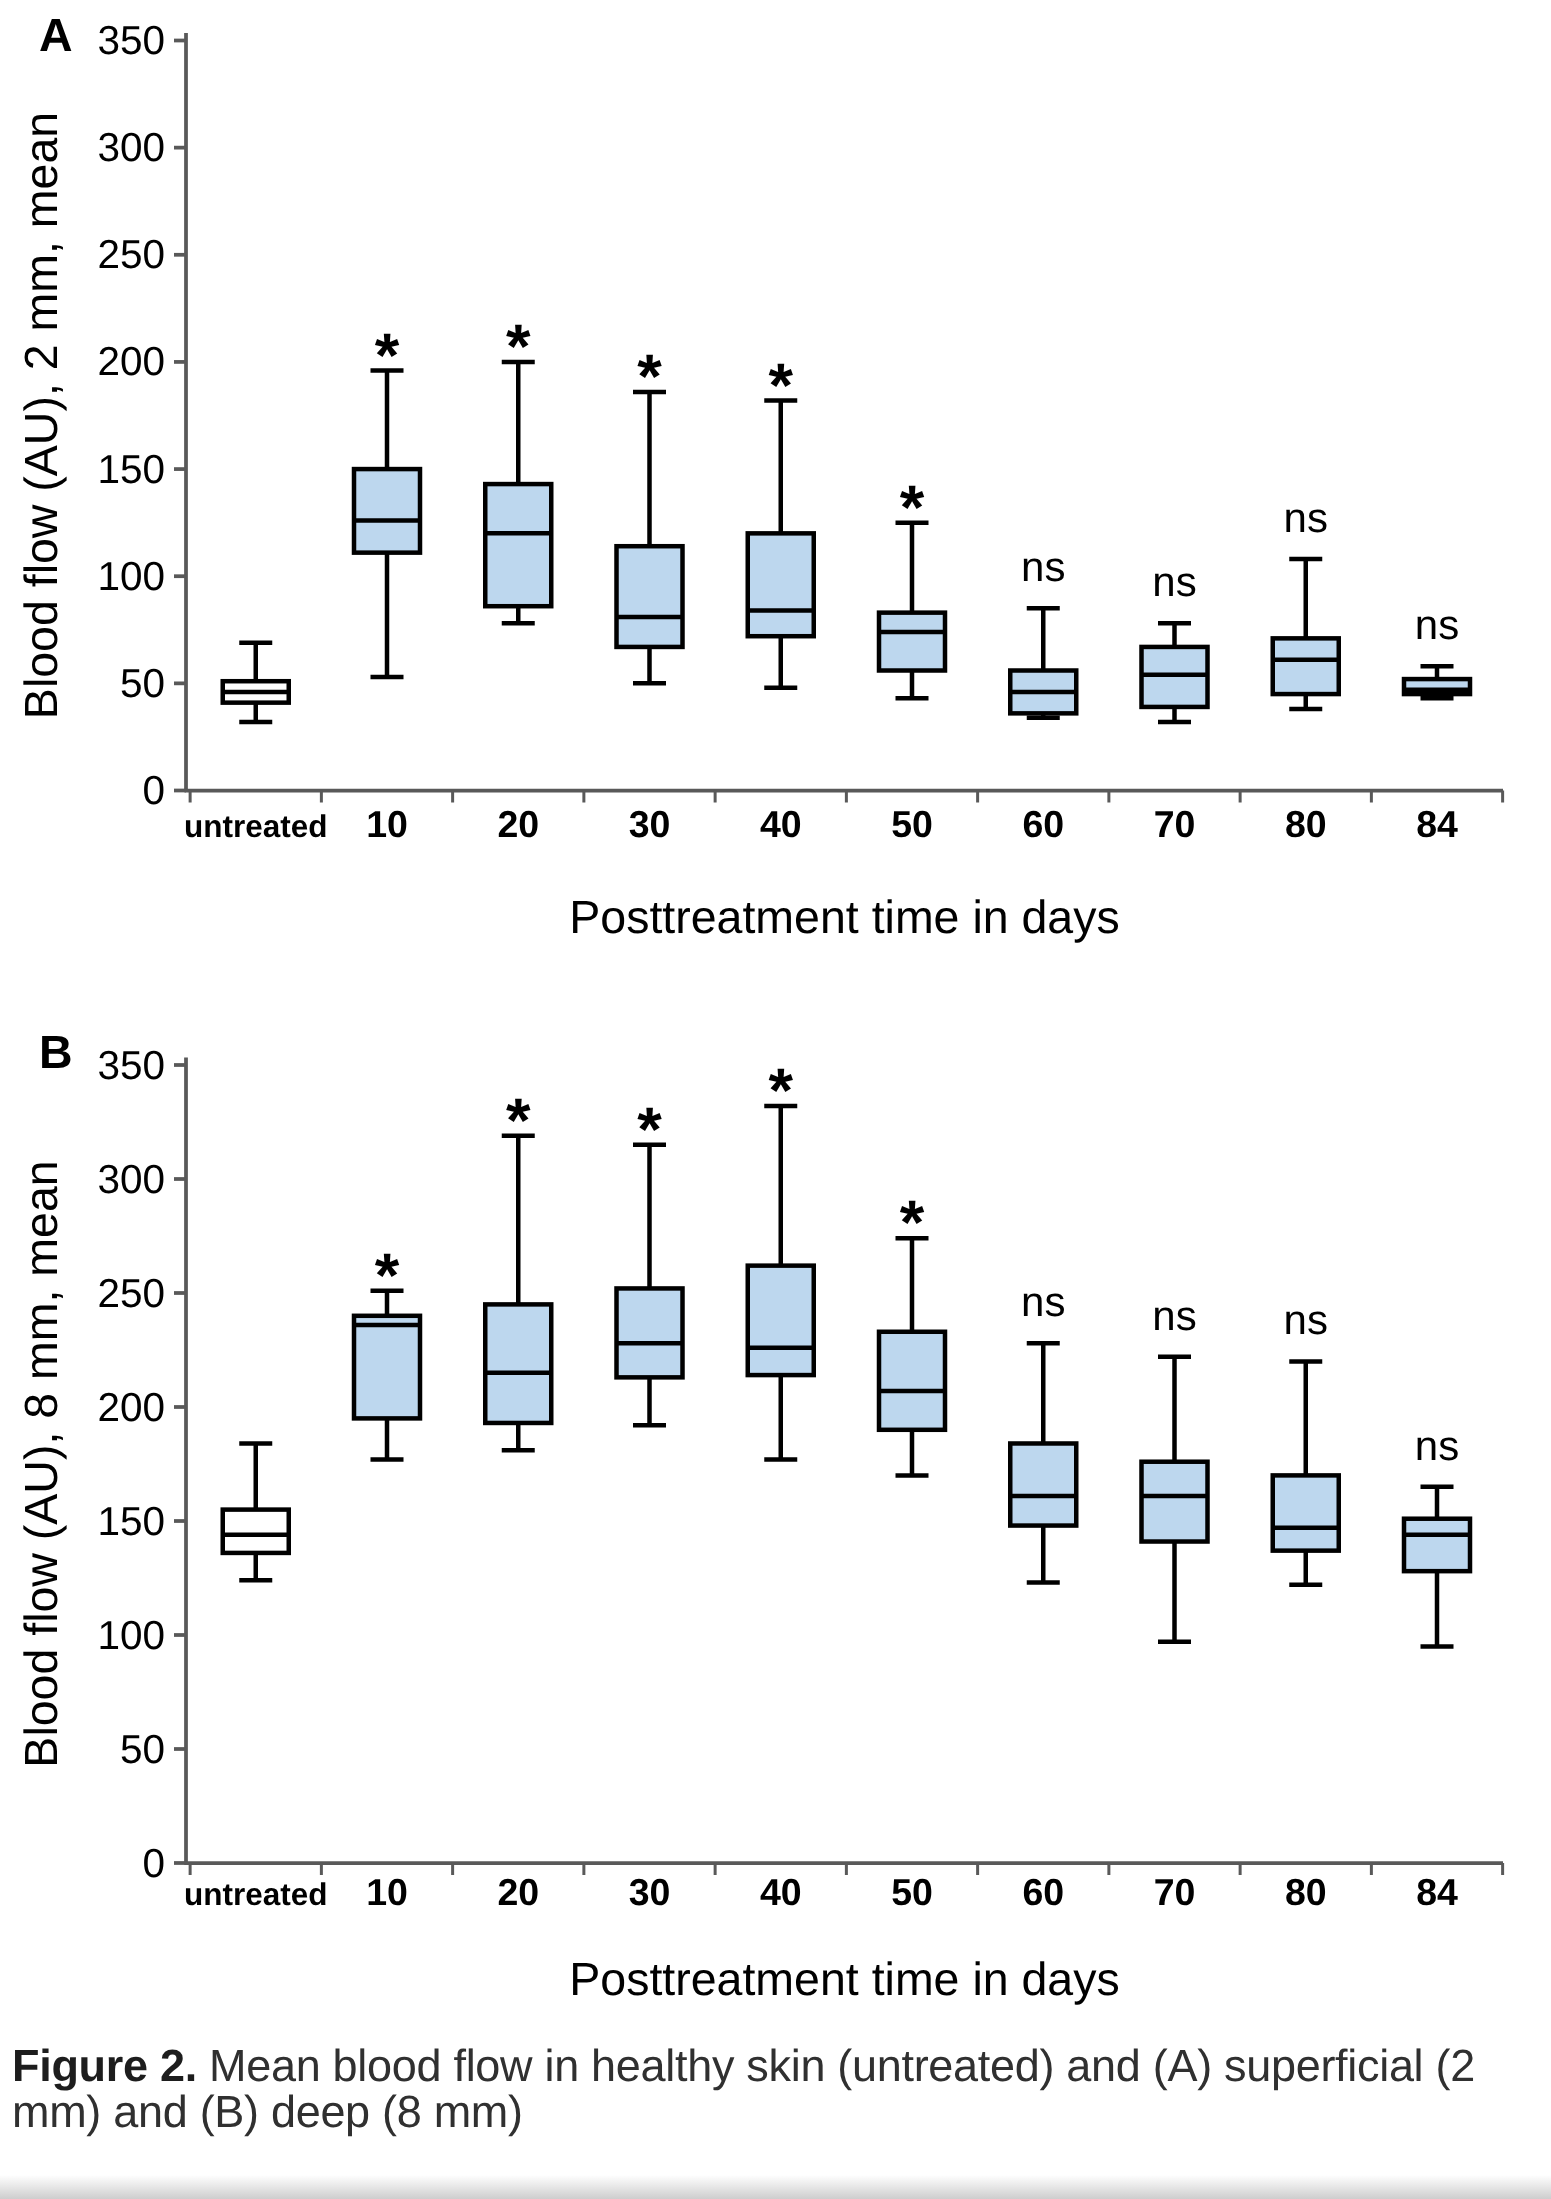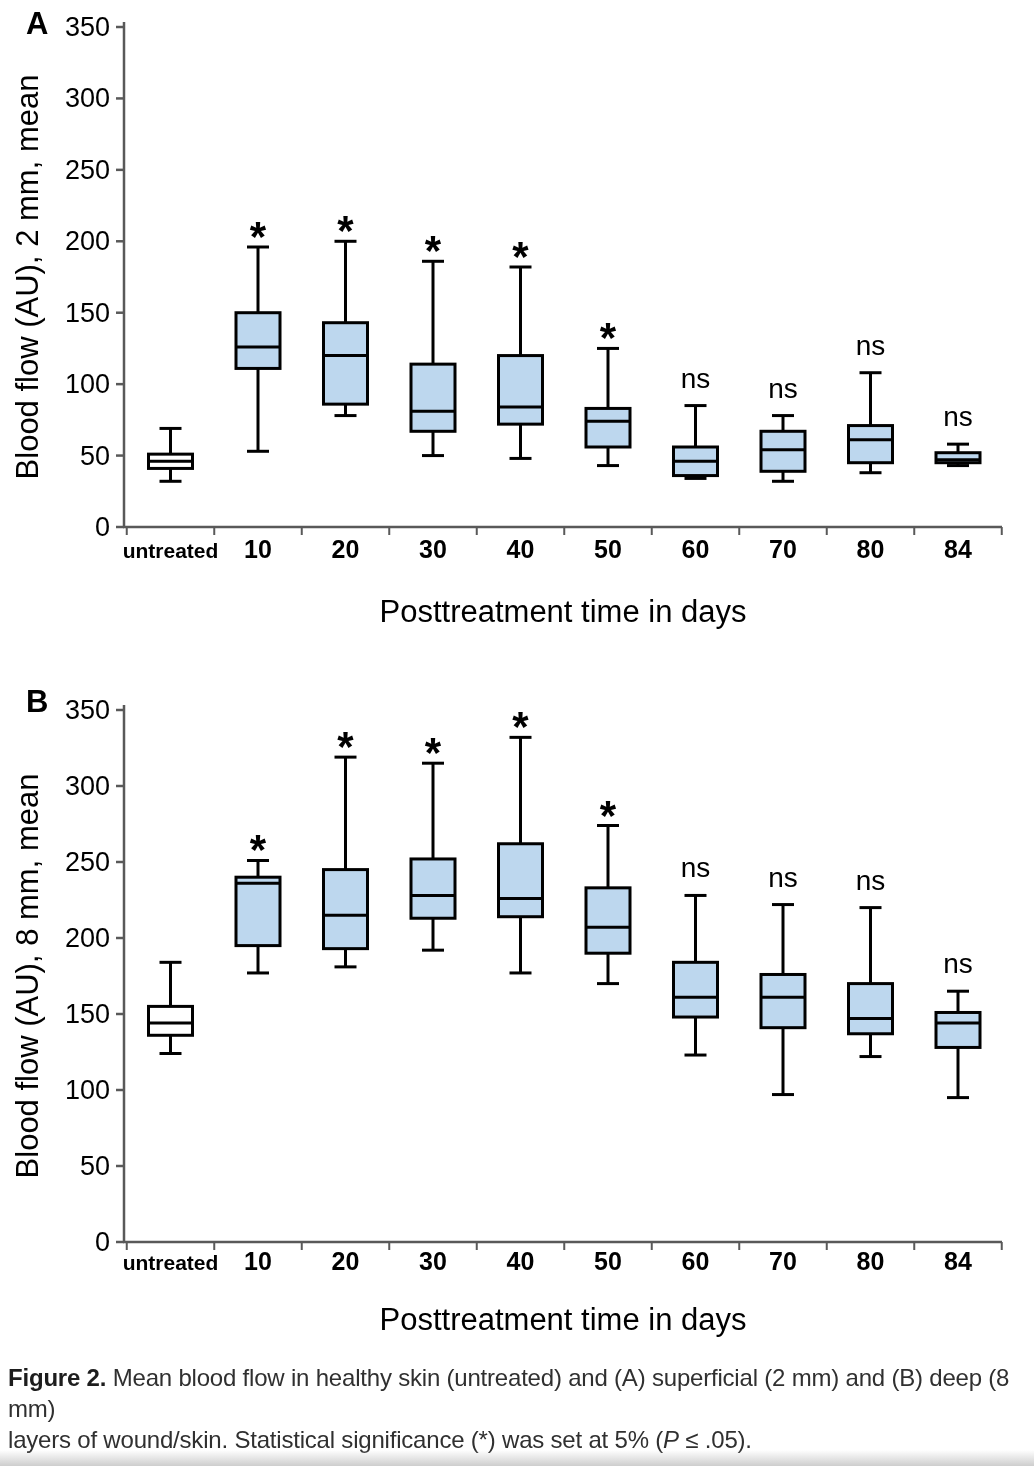--- a/index.html
+++ b/index.html
@@ -1,20 +1,20 @@
 <!DOCTYPE html>
 <html><head>
 <meta charset="utf-8">
 <style>
   html,body{margin:0;padding:0;background:#ffffff;}
   body{width:1034px;height:1466px;position:relative;overflow:hidden;
        font-family:"Liberation Sans", sans-serif;}
   svg{display:block;}
   svg text{font-family:"Liberation Sans", sans-serif;fill:#000000;}
-  .caption{padding:14px 22px 0 8px;font-size:24px;line-height:31px;color:#303030;
+  .caption{padding:14px 22px 0 8px;font-size:30px;line-height:31px;color:#303030;
            letter-spacing:-0.2px;}
   .caption .figlabel{font-weight:bold;color:#1d1d1d;}
   .caption em{font-style:italic;}
   .bottom-fade{position:absolute;left:0;right:0;bottom:0;height:16px;
                background:linear-gradient(to bottom, rgba(214,214,214,0) 0%, rgba(200,200,200,0.9) 100%);}
 </style>
 </head>
 <body>
 
 <svg id="panelA" width="1034" height="648" viewBox="0 0 1034 648">
@@ -220,16 +220,15 @@
     <rect x="936" y="364.48" width="44" height="34.95999999999998" fill="#BDD7EE" stroke="#000000" stroke-width="3"></rect>
     <line x1="936" y1="375.12" x2="980" y2="375.12" stroke="#000000" stroke-width="3"></line>
     <text x="958" y="325.20000000000005" text-anchor="middle" font-size="28">ns</text>
     <text x="26" y="64" font-size="31" font-weight="bold">B</text>
     <text x="38" y="328" text-anchor="middle" font-size="31" transform="rotate(-90 38 328)">Blood flow (AU), 8 mm, mean</text>
     <text x="563" y="682" text-anchor="middle" font-size="31">Posttreatment time in days</text>
   </svg>
 
 <div class="caption">
   <div><span class="figlabel">Figure 2.</span><span> Mean blood flow in healthy skin (untreated) and (A) superficial (2 mm) and (B) deep (8 mm)</span></div>
-  <div><span>layers of wound/skin. Statistical significance (*) was set at 5% (</span><em>P</em><span> ≤ .05).</span></div>
 </div>
 
 <div class="bottom-fade"></div>
 
 </body></html>

